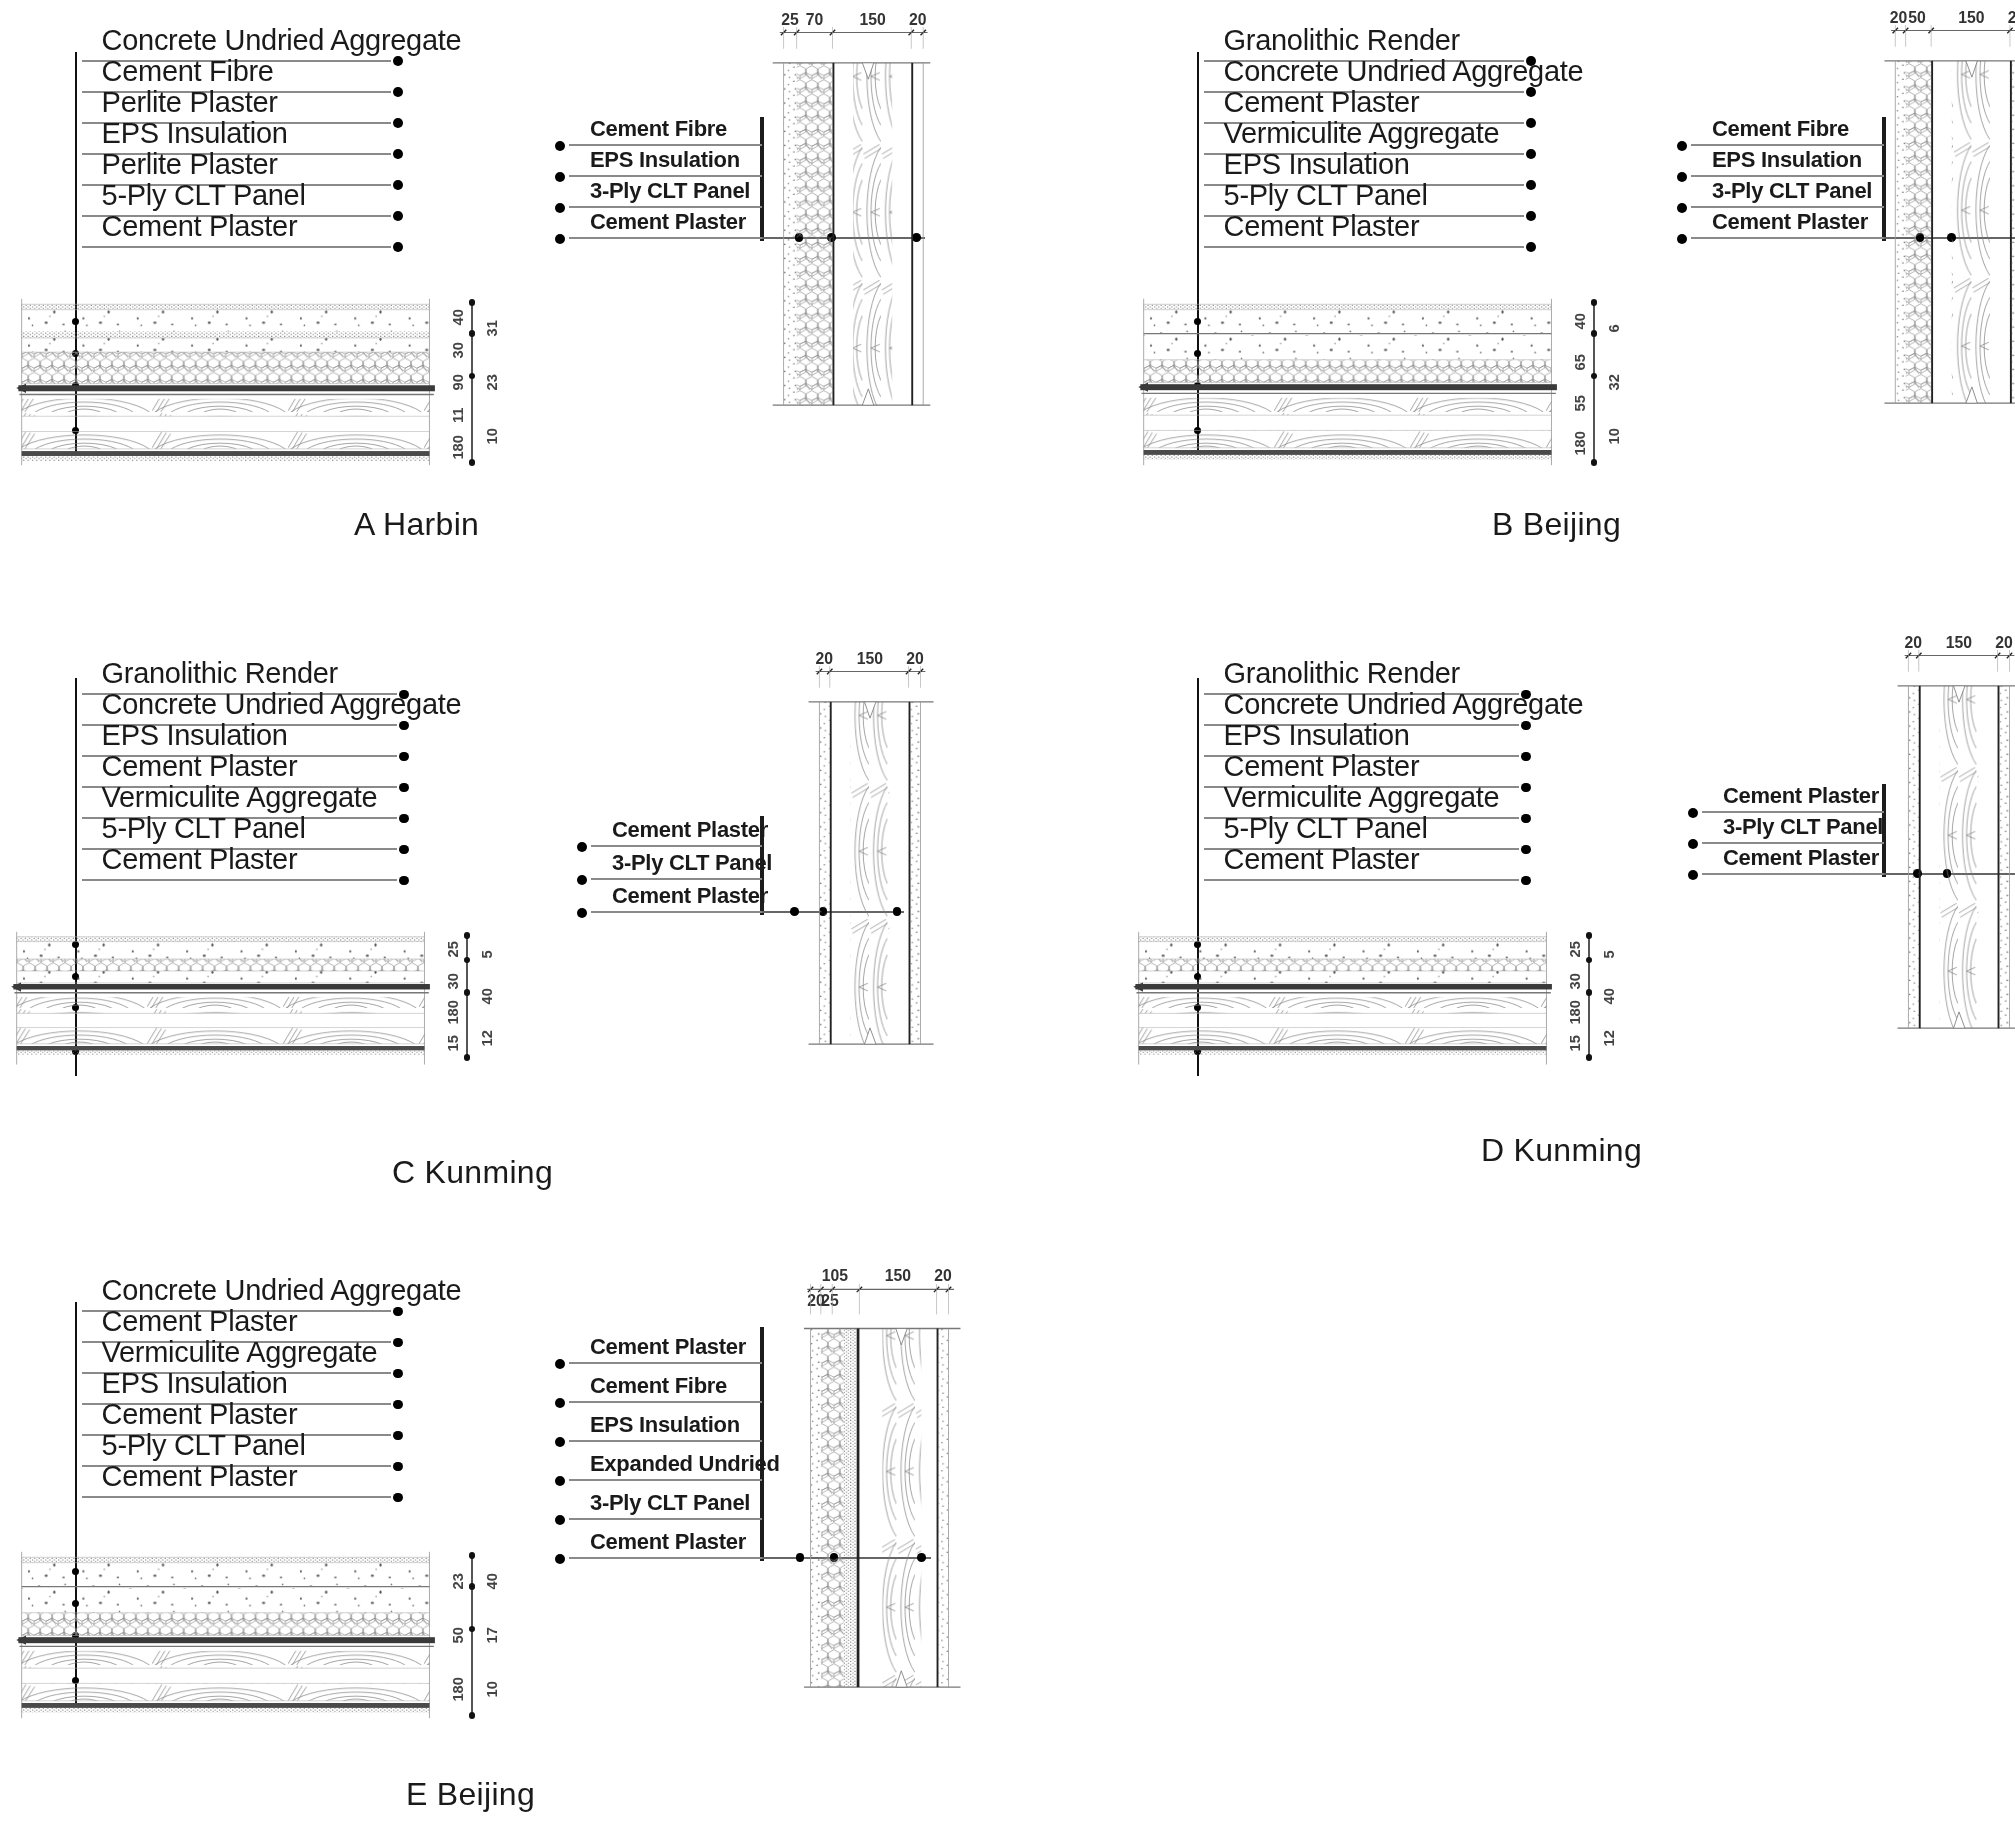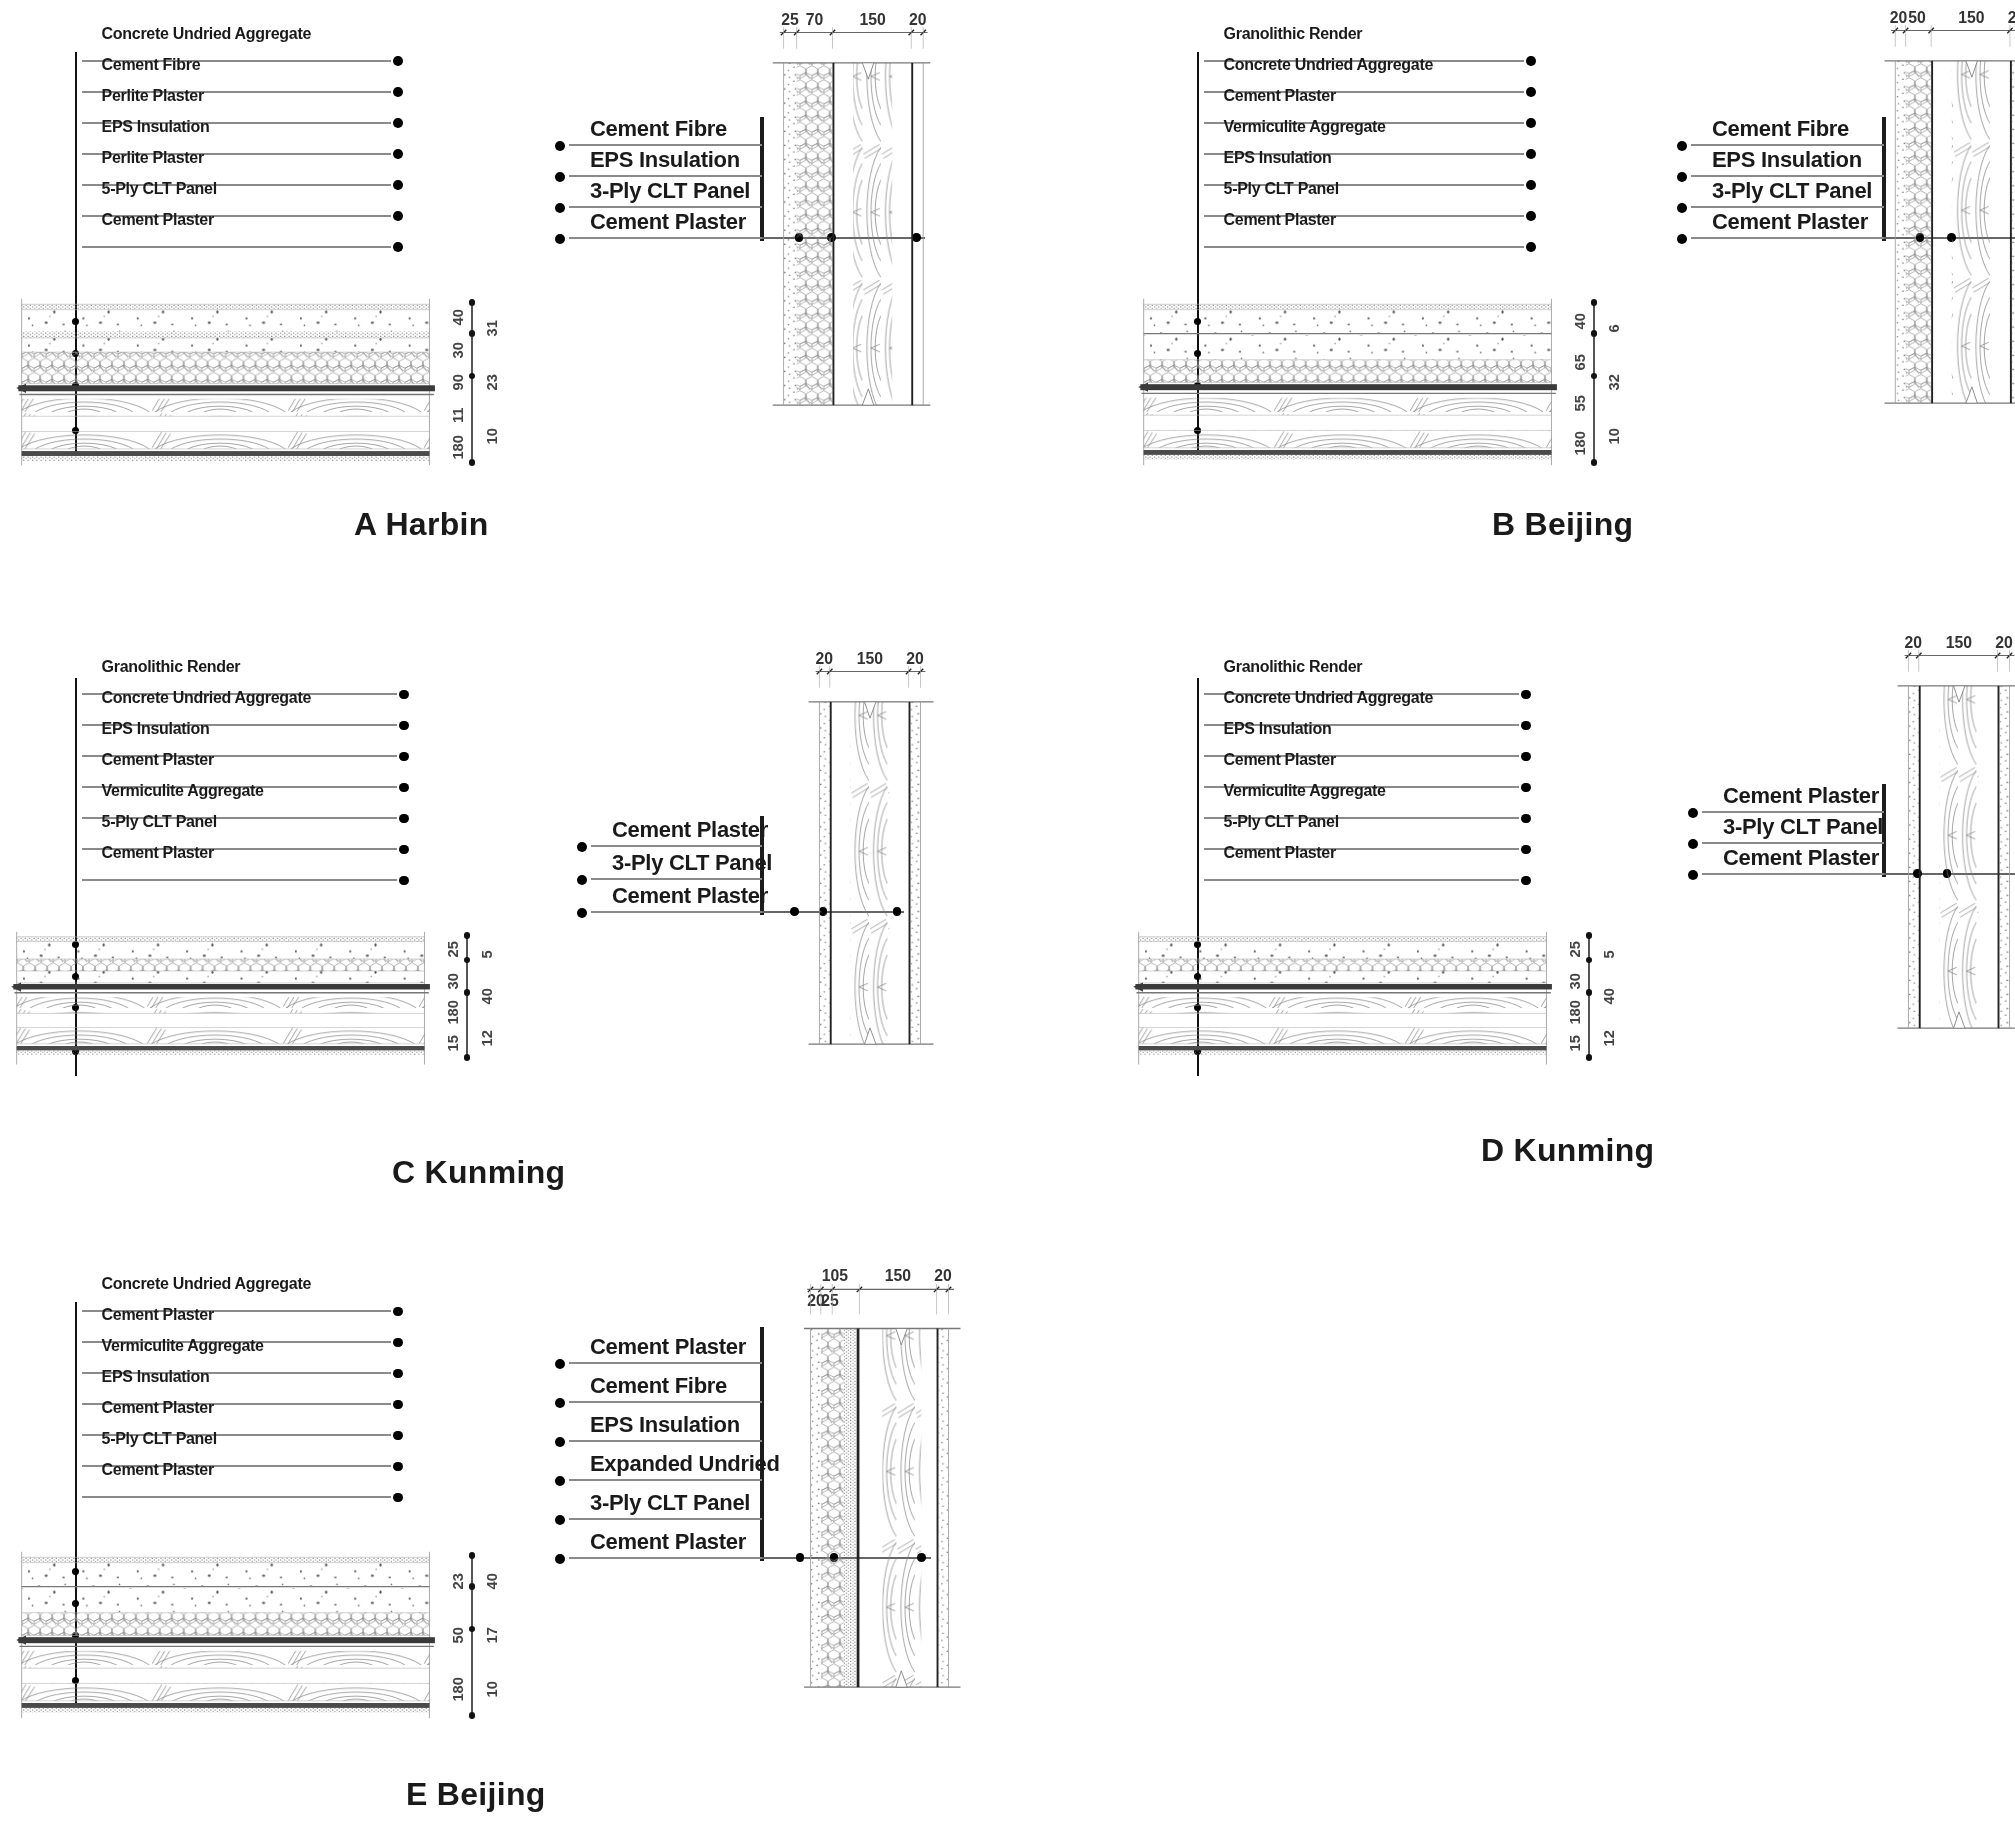--- a/index.html
+++ b/index.html
@@ -13,21 +13,21 @@
   .vline{width:2.2px;background:#111}
   .vline i{position:absolute;left:-2.7px;width:7px;height:7px;border-radius:50%;background:#000}
   .vline i:nth-child(1){top:66%}
   .vline i:nth-child(2){top:74%}
   .vline i:nth-child(3){top:82%}
   .vline i:nth-child(4){top:93%}
 
   
   .flabels{display:flex;flex-direction:column}
   .flabel{position:relative;height:31px}
-  .flabel-text{position:absolute;left:19.6px;bottom:19px;font-size:16px;font-weight:700;white-space:nowrap;letter-spacing:-0.3px}
+  .flabel-text{position:absolute;left:19.6px;bottom:5px;font-size:29px;font-weight:400;white-space:nowrap;letter-spacing:-0.3px}
   .flabel-line{position:absolute;left:0;right:12px;bottom:0;border-bottom:2.2px solid #8a8a8a}
   .flabel-dot{position:absolute;right:0;bottom:-4.4px;width:9.8px;height:9.8px;border-radius:50%;background:#000}
 
   
   .wlabels{display:flex;flex-direction:column}
   .wlabel{position:relative;height:var(--wrh,31px)}
   .wlabel-text{position:absolute;left:35px;bottom:3.8px;font-size:22px;font-weight:700;white-space:nowrap;letter-spacing:-0.3px}
   .wlabel-line{position:absolute;left:14px;right:0;bottom:0;border-bottom:2.2px solid #8a8a8a}
   .wlabel-dot{position:absolute;left:0;bottom:-4.9px;width:10.3px;height:10.3px;border-radius:50%;background:#000}
   .wbar{position:absolute;right:-2.2px;top:2.2px;bottom:-2.2px;width:3.8px;background:#1c1c1c}
@@ -43,21 +43,21 @@
   .fdims .dline i{position:absolute;left:-2.7px;width:6.5px;height:6.5px;border-radius:50%;background:#111}
   .fdims .dline i:nth-child(1){top:-1.6px}
   .fdims .dline i:nth-child(2){top:18%}
   .fdims .dline i:nth-child(3){top:44%}
   .fdims .dline i:nth-child(4){bottom:-1.6px}
   .dcol{position:absolute;top:0;bottom:0;display:flex;flex-direction:column;justify-content:space-around;align-items:center;width:24px}
   .dcol-l{left:-8.7px}
   .dcol-r{left:25px}
   .dimnum{transform:rotate(-90deg);font-size:14.7px;font-weight:600;color:#444;line-height:1;white-space:nowrap}
 
-  .caption{font-size:32px;font-weight:700;letter-spacing:0.3px;white-space:nowrap}
+  .caption{font-size:32px;font-weight:400;letter-spacing:0.3px;white-space:nowrap}
 
   svg{overflow:visible}
   .edge{stroke:#999;stroke-width:1.5}
   .sep{stroke:#b0b0b0;stroke-width:1}
   .sep2{stroke:#777;stroke-width:2.5}
   .dk{fill:#222}
   .brk{fill:#fff;stroke:#777;stroke-width:1.5}
   .dimline{stroke:#666;stroke-width:2}
   .tick{stroke:#222;stroke-width:2.5}
   .guide{stroke:#aaa;stroke-width:1.2}

